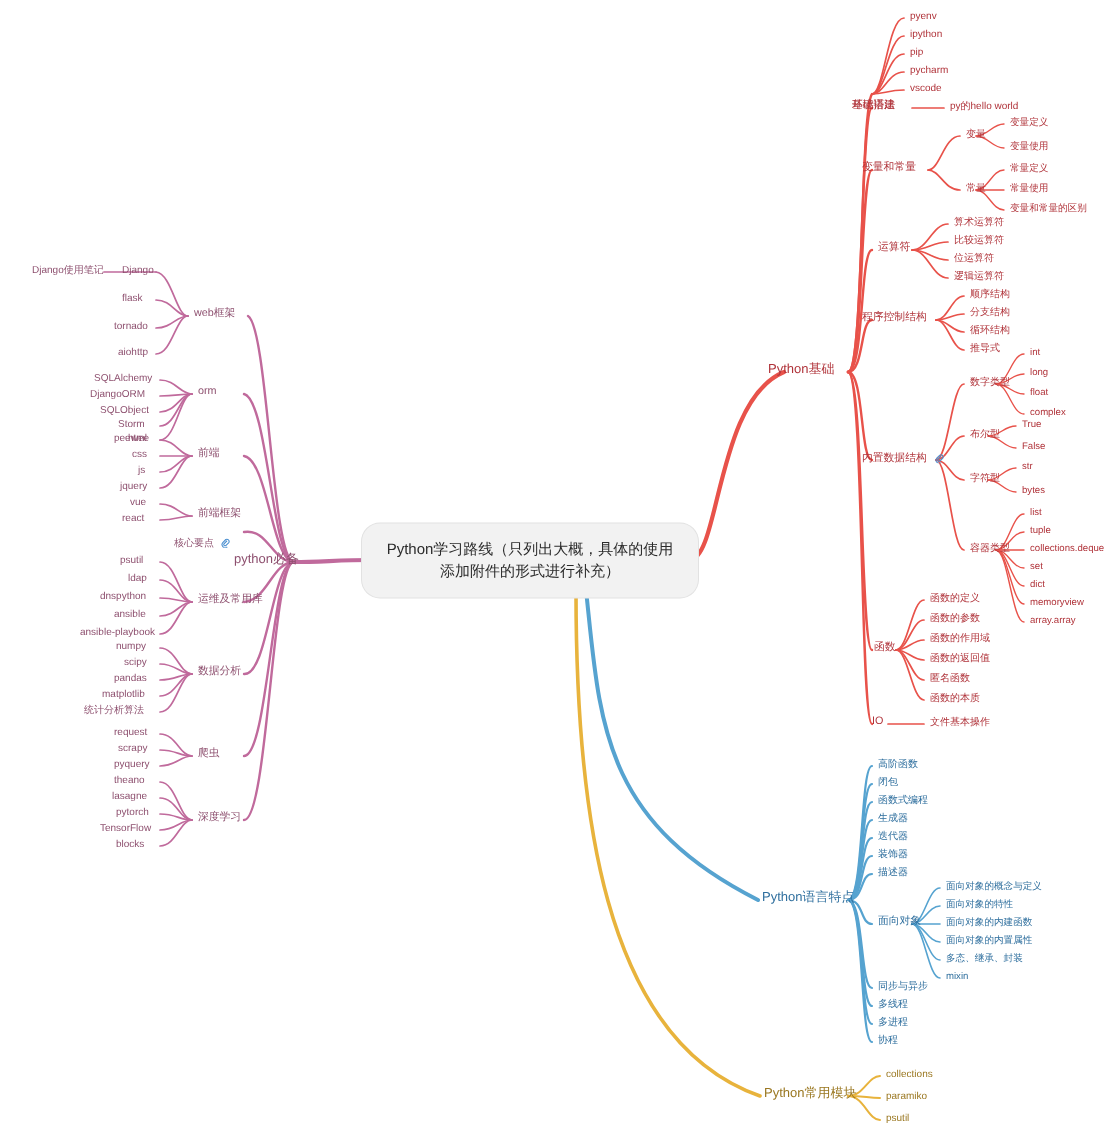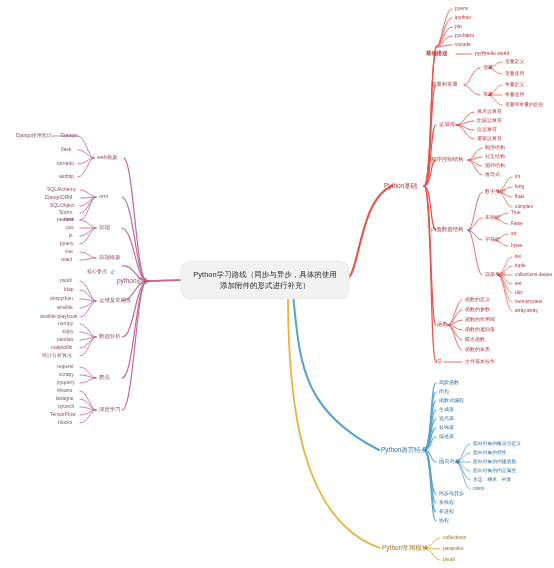--- a/index.html
+++ b/index.html
@@ -203,21 +203,21 @@
       <path d="M456,462 C462,462 464,471 470,471" stroke="#56a3d0" stroke-width="0.8"></path>
       <path d="M456,462 C462,462 464,480 470,480" stroke="#56a3d0" stroke-width="0.8"></path>
       <path d="M456,462 C462,462 464,489 470,489" stroke="#56a3d0" stroke-width="0.8"></path>
 
       <path d="M424,548 C432,548 434,538 440,538" stroke="#e8b33c" stroke-width="1.0"></path>
       <path d="M424,548 C432,548 434,549 440,549" stroke="#e8b33c" stroke-width="1.0"></path>
       <path d="M424,548 C432,548 434,560 440,560" stroke="#e8b33c" stroke-width="1.0"></path>
     </g>
   </svg>
 
-  <div class="node center" style="left:265px;top:280px;">Python学习路线（同步与异步，具体的使用添加附件的形式进行补充）</div>
+  <div class="node center" style="left:265px;top:280px;">Python学习路线（只列出大概，具体的使用添加附件的形式进行补充）</div>
 
   <div class="node lvl1 c-pink" style="left:115px;top:281px;">python必备</div>
 
   <div class="node lvl2 c-pink" style="left:95px;top:158px;">web框架</div>
   <div class="node lvl3 c-pink" style="left:59px;top:136px;">Django</div>
   <div class="node lvl3 c-pink" style="left:59px;top:150px;">flask</div>
   <div class="node lvl3 c-pink" style="left:55px;top:164px;">tornado</div>
   <div class="node lvl3 c-pink" style="left:57px;top:177px;">aiohttp</div>
   <div class="node lvl3 c-pink" style="left:14px;top:136px;">Django使用笔记</div>
 

